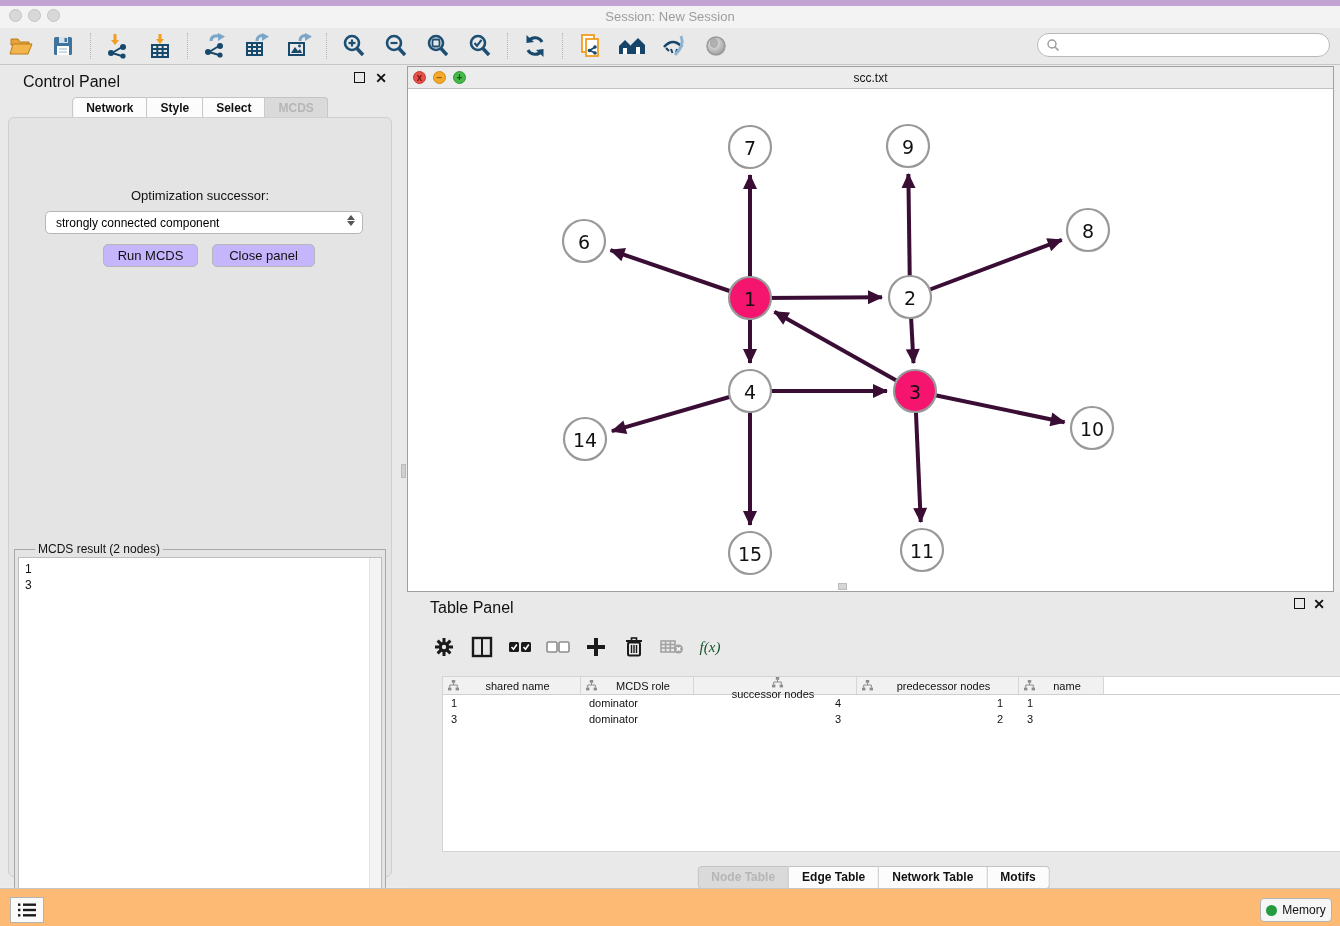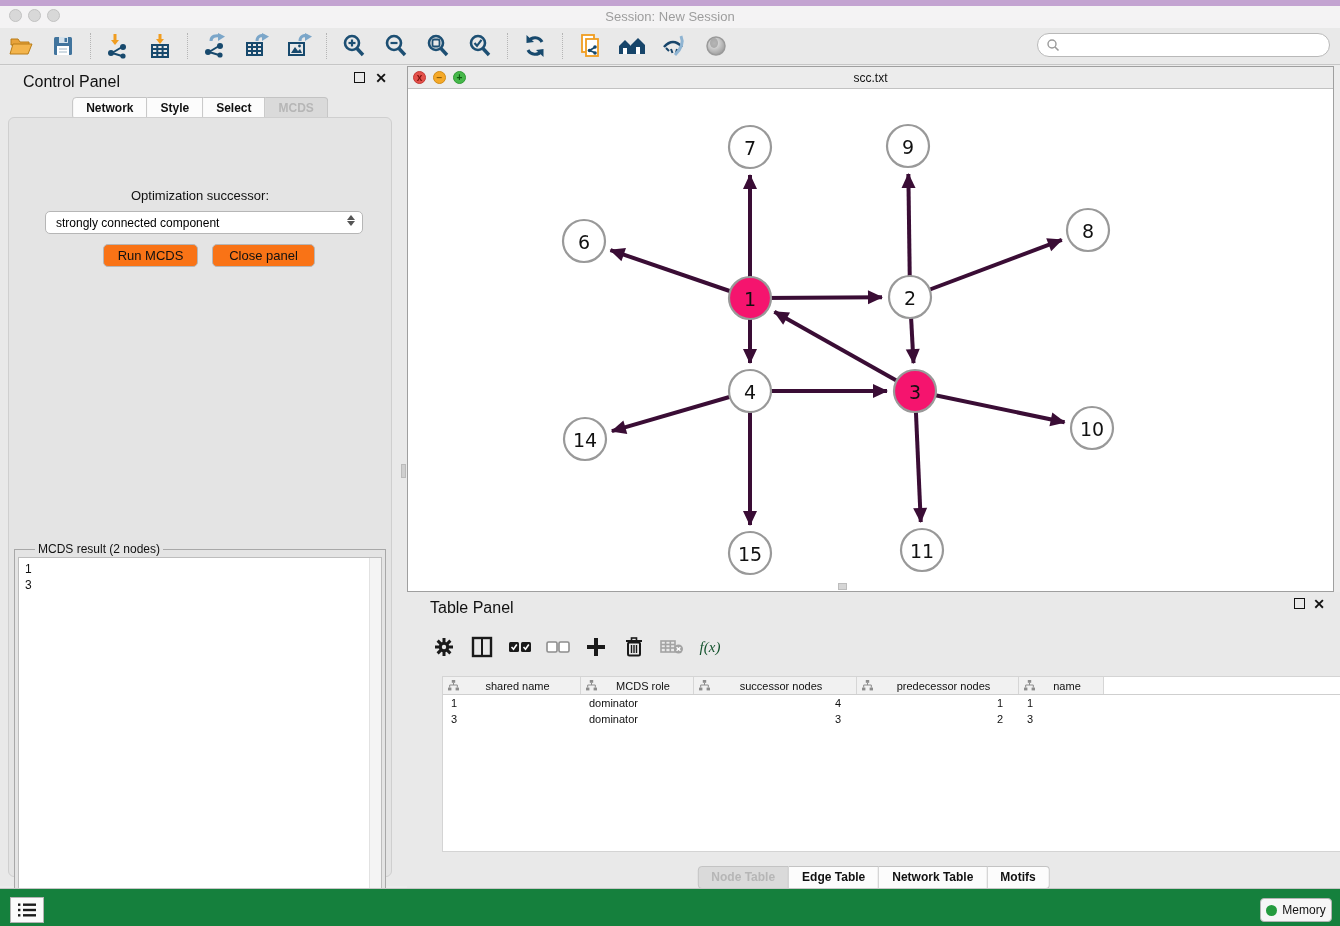--- a/index.html
+++ b/index.html
@@ -32,21 +32,21 @@
   .tab:last-child { border-radius:0 4px 4px 0; }
   .tab.active { background:#dadada; color:#b6b6b6; }
   .cp-tabs { left:50%; transform:translateX(-50%); top:31px; }
   .cp-content { position:absolute; left:8px; top:51px; width:384px; height:760px; background:#e4e4e4; border:1px solid #cfcfcf; border-radius:6px; }
   .opt-label { position:absolute; left:0; width:100%; top:70px; text-align:center; font-size:13px; color:#111; }
   .criterion { position:absolute; left:36px; top:93px; width:318px; height:23px; background:#fff; border:1px solid #b6b6b6; border-radius:5px; font-size:12px; display:flex; align-items:center; padding-left:10px; }
   .stepper { position:absolute; right:7px; top:3px; display:flex; flex-direction:column; gap:1px; }
   .stepper span { width:0; height:0; border-left:4px solid transparent; border-right:4px solid transparent; }
   .step-up { border-bottom:5px solid #555; }
   .step-dn { border-top:5px solid #555; }
-  .cp-btn { position:absolute; top:126px; height:23px; background:#f97316; border:1px solid #b6b6b6; border-radius:5px; font-size:13px; color:#111; display:flex; align-items:center; justify-content:center; }
+  .cp-btn { position:absolute; top:126px; height:23px; background:#c4b5fd; border:1px solid #b6b6b6; border-radius:5px; font-size:13px; color:#111; display:flex; align-items:center; justify-content:center; }
   .run-btn { left:94px; width:95px; }
   .close-btn { left:203px; width:103px; }
   .result-fieldset { position:absolute; left:5px; top:424px; width:372px; height:378px; border:1px solid #a8a8a8; background:#e4e4e4; padding:0; }
   .result-fieldset legend { font-size:12px; color:#111; margin-left:20px; padding:0 3px; }
   .result-box { position:relative; margin:1px 3px 4px 3px; height:354px; background:#fff; border:1px solid #bdbdbd; font-size:12px; color:#111; padding:3px 6px; white-space:pre-line; line-height:16px; }
   .result-scroll { position:absolute; right:0; top:0; width:12px; height:100%; background:#f4f4f4; border-left:1px solid #e2e2e2; }
 
   
   .v-divider { position:absolute; left:400px; top:66px; width:7px; height:820px; background:#e9e9e9; }
   .v-divider-handle { position:absolute; left:1px; top:398px; width:5px; height:14px; background:#cfcfcf; border:1px solid #bbb; }
@@ -69,21 +69,21 @@
   .fx { font-family:"Liberation Serif", serif; font-style:italic; font-size:15px; color:#14532d; }
   .dtable { position:absolute; left:10px; top:84px; width:915px; height:176px; background:#fff; border:1px solid #d4d4d4; overflow:hidden;margin-left:25px; }
   .dt-head { display:flex; height:18px; border-bottom:1px solid #cfcfcf; background:#fff; }
   .dt-hcell { background:#f1f1f1; border-right:1px solid #d6d6d6; display:flex; align-items:center; font-size:11px; color:#111; }
   .dt-hcell .hlabel { flex:1; text-align:center; padding-right:4px; }
   .dt-row { display:flex; height:16px; }
   .dt-cell { font-size:11px; color:#111; display:flex; align-items:center; }
   .tp-tabs { left:50%; transform:translateX(-50%); top:274px; }
 
   
-  .statusbar { position:absolute; left:0; top:888px; width:1340px; height:38px; background:#15803d; border-top:1px solid #c6c6c6; }
+  .statusbar { position:absolute; left:0; top:888px; width:1340px; height:38px; background:#fdba74; border-top:1px solid #c6c6c6; }
   .menu-btn { position:absolute; left:10px; top:8px; width:34px; height:26px; background:#fafafa; border:1px solid #b3b3b3; display:flex; align-items:center; justify-content:center; }
   .memory-btn { position:absolute; right:8px; top:9px; width:72px; height:24px; background:#f6f6f6; border:1px solid #b3b3b3; border-radius:4px; display:flex; align-items:center; justify-content:center; gap:5px; font-size:12px; color:#111; }
   .memory-dot { width:11px; height:11px; border-radius:50%; background:#249b3e; }
 
   svg { display:block; }
 </style>
 </head>
 <body>
 
 <div class="app">
@@ -479,21 +479,21 @@
                 <rect x="3.8" y="0" width="3.4" height="2.8"></rect>
                 <rect x="0" y="7.6" width="3.4" height="2.8"></rect>
                 <rect x="7.6" y="7.6" width="3.4" height="2.8"></rect>
               </g>
               <g stroke="#8c8c8c" stroke-width="1" fill="none">
                 <path d="M5.5 2.8 V5 M1.7 7.6 V5 H9.3 V7.6"></path>
               </g>
             </svg>
             <span class="hlabel">MCDS role</span>
           </div>
-          <div class="dt-hcell" style="width: 163px;">
+          <div class="dt-hcell" style="width: 163px; flex-direction: column;">
             <svg width="11" height="11" viewBox="0 0 11 11" style="margin-left:5px;flex:none">
               <g fill="#8c8c8c">
                 <rect x="3.8" y="0" width="3.4" height="2.8"></rect>
                 <rect x="0" y="7.6" width="3.4" height="2.8"></rect>
                 <rect x="7.6" y="7.6" width="3.4" height="2.8"></rect>
               </g>
               <g stroke="#8c8c8c" stroke-width="1" fill="none">
                 <path d="M5.5 2.8 V5 M1.7 7.6 V5 H9.3 V7.6"></path>
               </g>
             </svg>

